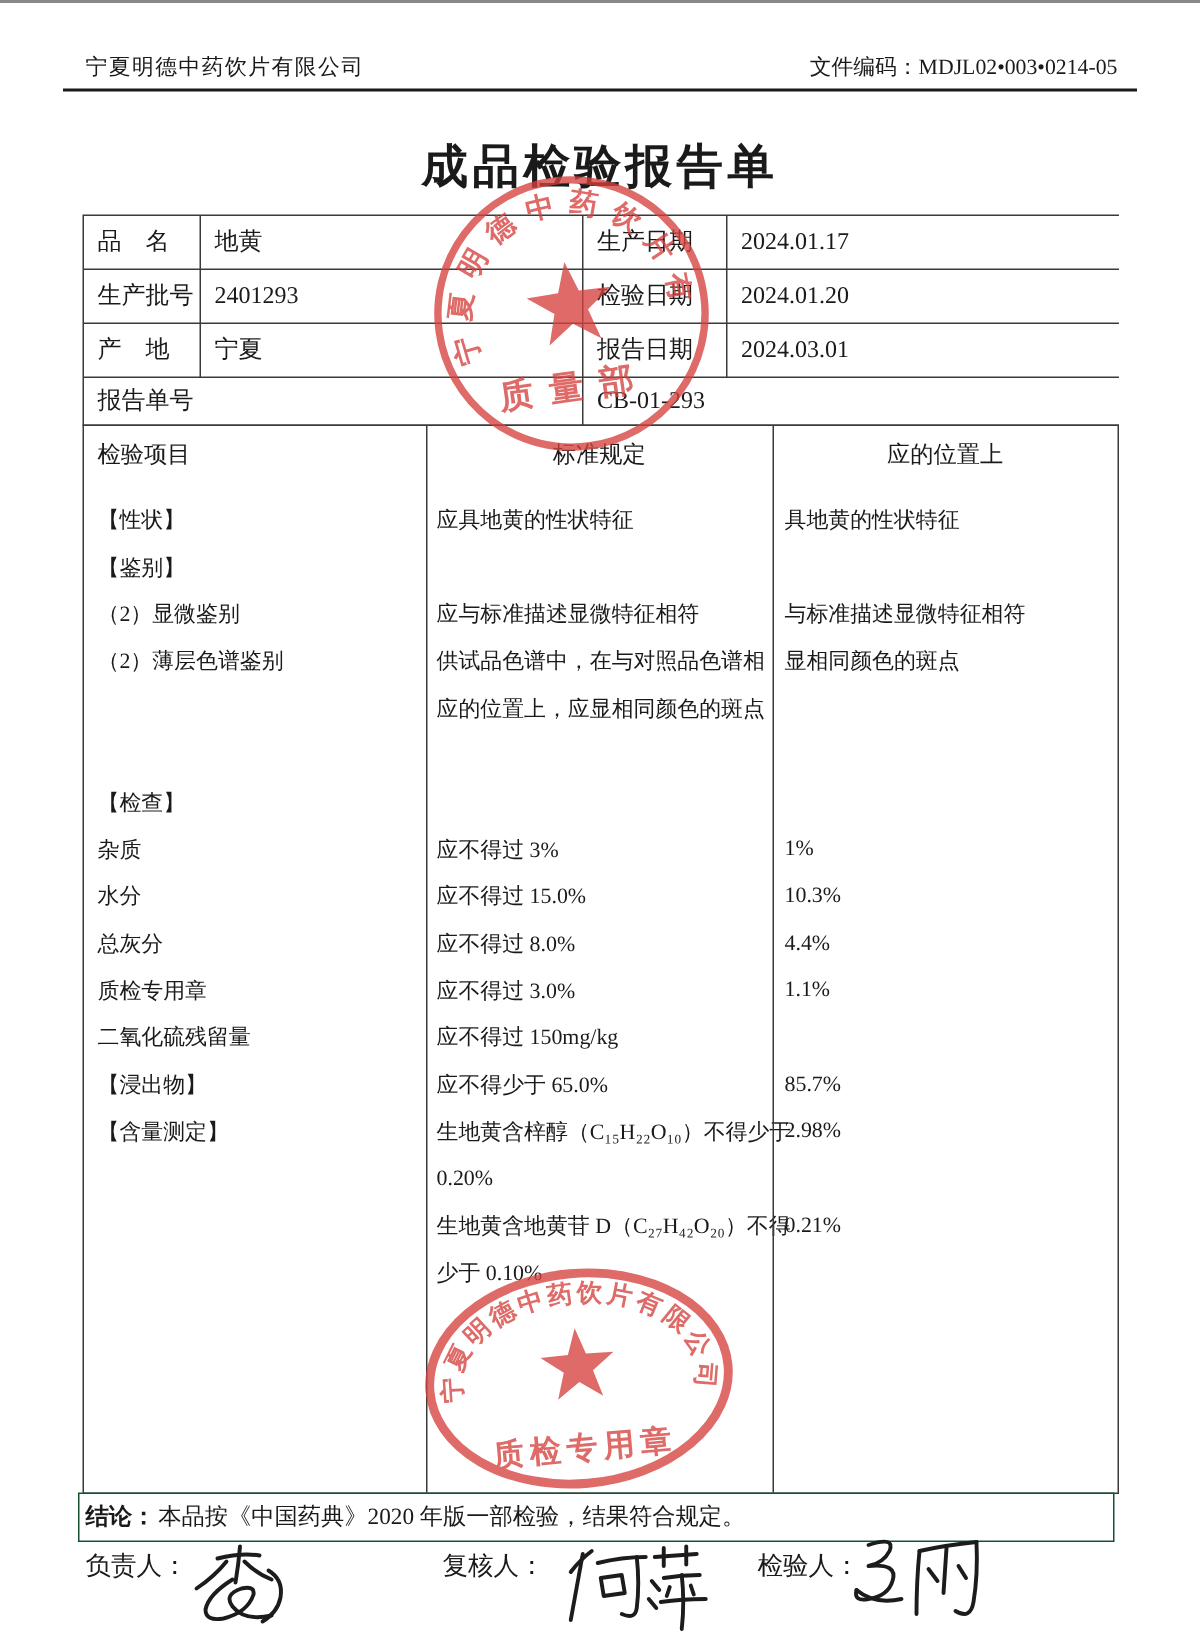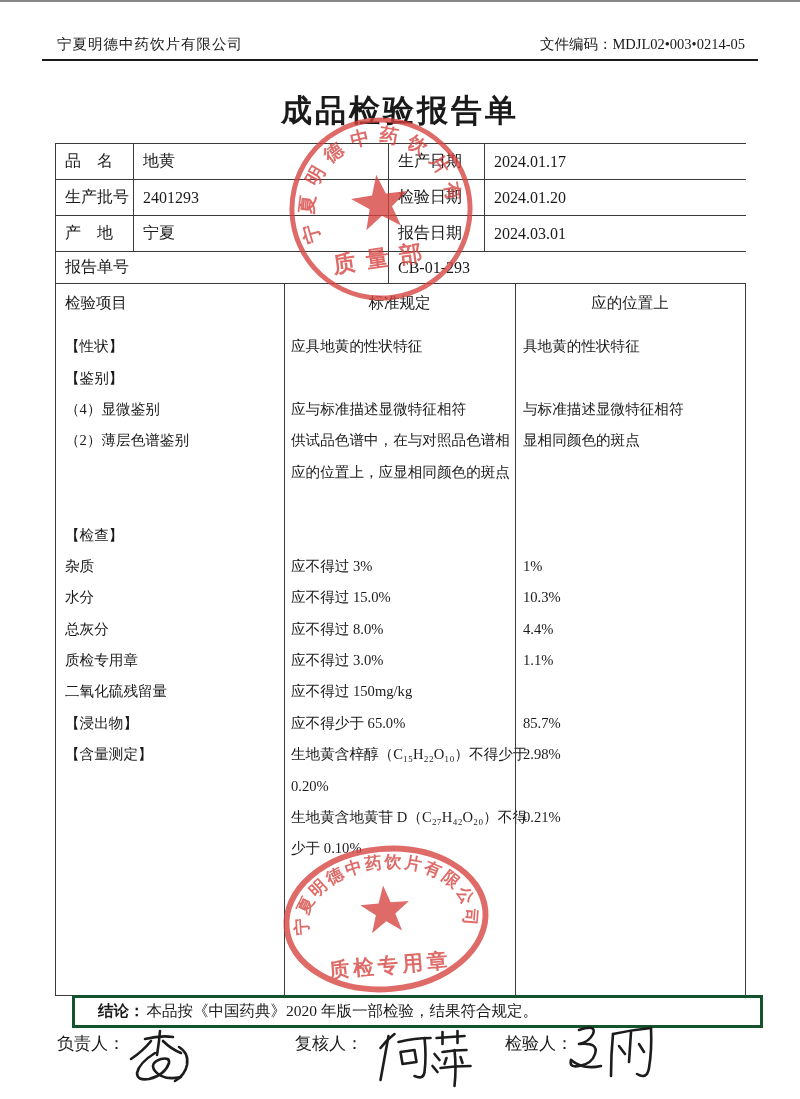--- a/index.html
+++ b/index.html
@@ -26,23 +26,23 @@
   .vline{position:absolute;top:0;bottom:0;width:1px;background:#3a3a3a;}
   .vline.v1{left:228px;} .vline.v2{left:459px;}
   .mhead{display:grid;grid-template-columns:228px 231px 230px;padding-top:9px;font-size:15.5px;}
   .mhead .h1{padding-left:9px;} .mhead .h2,.mhead .h3{text-align:center;}
   .mhead span{text-underline-offset:3px;}
   .mspacer{height:17px;}
   .mrow{display:grid;grid-template-columns:228px 231px 230px;min-height:31.4px;
         align-items:center;font-size:14.6px;white-space:nowrap;}
   .mrow .c1{padding-left:9px;} .mrow .c2{padding-left:7px;} .mrow .c3{padding-left:8px;}
   
-  .conclusion{position:absolute;left:72px;top:993px;width:691px;height:33px;
-              border:3px solid #14532d;box-sizing:border-box;display:flex;align-items:center;
-              padding-left:23px;font-size:15.5px;}
+  .conclusion{position:absolute;left:52px;top:993px;width:691px;height:33px;
+              border:1px solid #14532d;box-sizing:border-box;display:flex;align-items:center;
+              padding-left:4px;font-size:15.5px;}
   .conclusion b{font-weight:bold;margin-right:2px;}
   
   .sig-label{position:absolute;top:1030px;font-size:17px;}
   .sig-svg{position:absolute;}
   .sig-svg path{fill:none;stroke:#1c1c1c;stroke-width:2.6;stroke-linecap:round;stroke-linejoin:round;}
   
   .stamp{position:absolute;opacity:0.78;pointer-events:none;}
   .stamp text{font-family:"Liberation Serif","DejaVu Serif",serif;font-weight:bold;}
 </style>
 </head>
@@ -93,21 +93,21 @@
           <div class="c3">具地黄的性状特征</div>
         </div>
 
         <div class="mrow">
           <div class="c1">【鉴别】</div>
           <div class="c2"></div>
           <div class="c3"></div>
         </div>
 
         <div class="mrow">
-          <div class="c1">（4）显微鉴别</div>
+          <div class="c1">（2）显微鉴别</div>
           <div class="c2">应与标准描述显微特征相符</div>
           <div class="c3">与标准描述显微特征相符</div>
         </div>
 
         <div class="mrow">
           <div class="c1">（2）薄层色谱鉴别</div>
           <div class="c2">供试品色谱中，在与对照品色谱相</div>
           <div class="c3">显相同颜色的斑点</div>
         </div>
 

